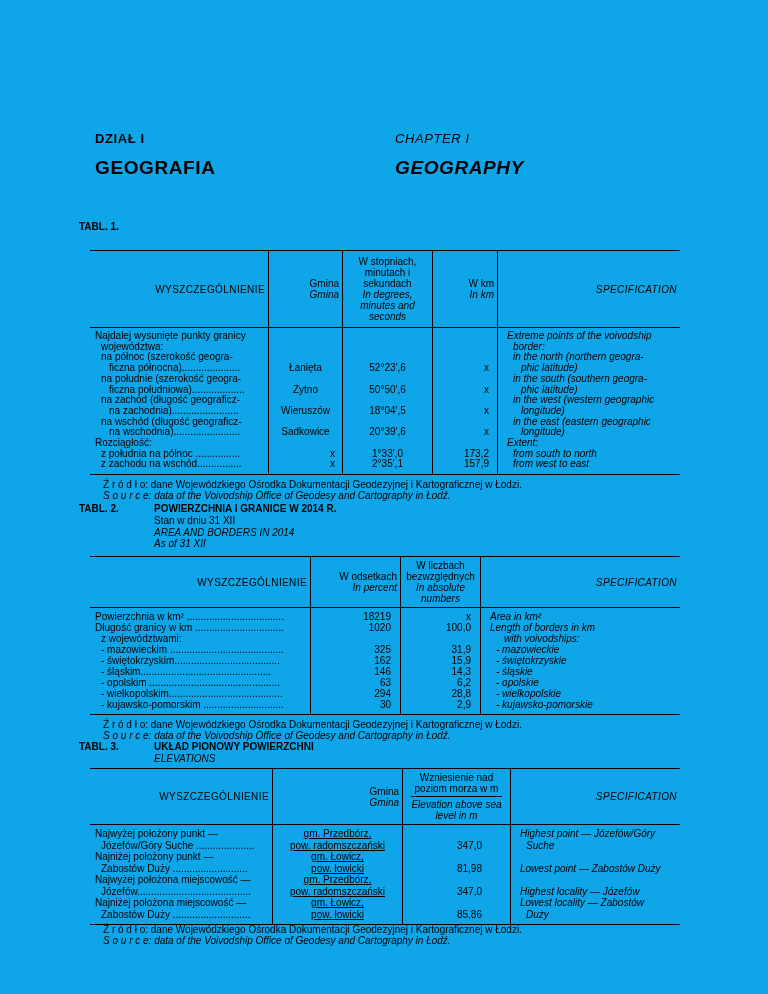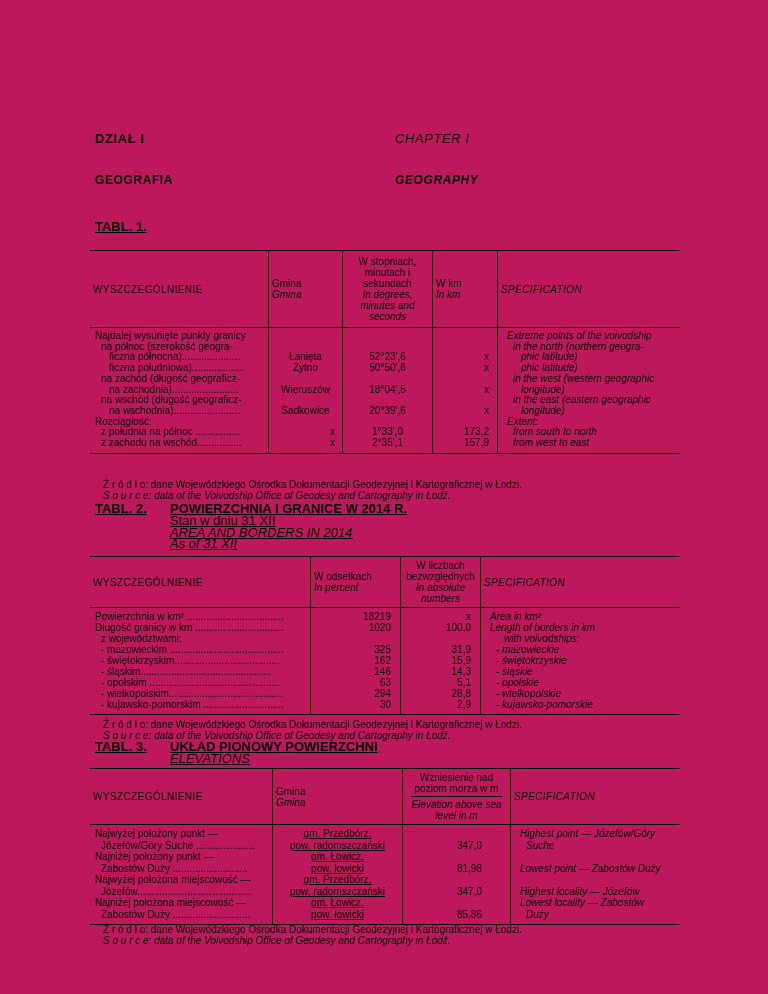--- a/index.html
+++ b/index.html
@@ -1,41 +1,41 @@
 <!DOCTYPE html>
 <html><head>
 <meta charset="utf-8">
 <style>
   * { margin:0; padding:0; box-sizing:border-box; }
   html,body { background:#fff; }
-  .page { position:relative; width:768px; height:994px; background:#be185d; overflow:hidden;
+  .page { position:relative; width:768px; height:994px; background:#0ea5e9; overflow:hidden;
           font-family:"Liberation Sans","DejaVu Sans",sans-serif; color:#000; font-size:10px; }
   .b  { font-weight:bold; }
   .i  { font-style:italic; }
   .bi { font-weight:bold; font-style:italic; }
 
   
   .dh-l { position:absolute; left:95px;  top:131px; }
   .dh-r { position:absolute; left:395px; top:131px; }
   .dh1 { font-size:13px; letter-spacing:.6px; line-height:15px; }
-  .dh2 { font-size:12px; letter-spacing:.6px; line-height:15px; margin-top:27px; }
+  .dh2 { font-size:19px; letter-spacing:.6px; line-height:15px; margin-top:14px; }
 
   
-  .caption { position:absolute; left:95px; display:flex; font-size:13px; line-height:11.8px;text-decoration:underline; }
+  .caption { position:absolute; left:79px; display:flex; font-size:10px; line-height:11.8px; }
   .cap-label { width:75px; flex:none; }
   .cap-line { display:block; }
 
   
   .table { position:absolute; left:90px; width:590px;
            border-top:1px solid #000; border-bottom:1px solid #000; }
   .g1 { grid-template-columns:178px 74px 90px 65px auto; }
   .g2 { grid-template-columns:220px 90px 80px auto; }
   .g3 { grid-template-columns:182px 130px 108px auto; }
   .thead { display:grid; border-bottom:1px solid #000; text-align:center; }
-  .thead > div { display:flex; flex-direction:column; justify-content:center; align-items:flex-start;
+  .thead > div { display:flex; flex-direction:column; justify-content:center; align-items:flex-end;
                  padding:3px 3px; line-height:11px; white-space:normal; }
   .thead > div + div, .trow > div + div { border-left:1px solid #000; }
   .t1 .thead > div { min-height:76px; }
   .t2 .thead > div { min-height:50px; }
   .t3 .thead > div { min-height:50px; }
   .ls { letter-spacing:.4px; }
   .hc-rule { align-self:stretch; border-top:1px solid #000; margin:2px 5px; height:0; }
 
   .trow { display:grid; }
   .trow > div { padding:0 2px; white-space:nowrap; overflow:hidden; }
@@ -105,32 +105,46 @@
     </div>
     <div class="tb t1b">
       <div class="trow g1">
         <div class="pl0">Najdalej wysunięte punkty granicy</div>
         <div class="gmv"></div>
         <div class="dgv"></div>
         <div class="kmv"></div>
         <div class="spec en0">Extreme points of the voivodship</div>
       </div>
       <div class="trow g1">
+        <div class="pl1">województwa:</div>
+        <div class="gmv"></div>
+        <div class="dgv"></div>
+        <div class="kmv"></div>
+        <div class="spec en1">border:</div>
+      </div>
+      <div class="trow g1">
         <div class="pl1">na północ (szerokość geogra-</div>
         <div class="gmv"></div>
         <div class="dgv"></div>
         <div class="kmv"></div>
         <div class="spec en1">in the north (northern geogra-</div>
       </div>
       <div class="trow g1">
         <div class="pl2">ficzna północna).....................</div>
         <div class="gmv">Łanięta</div>
         <div class="dgv">52°23′,6</div>
         <div class="kmv">x</div>
         <div class="spec en2">phic latitude)</div>
+      </div>
+      <div class="trow g1">
+        <div class="pl1">na południe (szerokość geogra-</div>
+        <div class="gmv"></div>
+        <div class="dgv"></div>
+        <div class="kmv"></div>
+        <div class="spec en1">in the south (southern geogra-</div>
       </div>
       <div class="trow g1">
         <div class="pl2">ficzna południowa)...................</div>
         <div class="gmv">Żytno</div>
         <div class="dgv">50°50′,6</div>
         <div class="kmv">x</div>
         <div class="spec en2">phic latitude)</div>
       </div>
       <div class="trow g1">
         <div class="pl1">na zachód (długość geograficz-</div>
@@ -249,21 +263,21 @@
       </div>
       <div class="trow g2">
         <div class="pl1">- śląskim...............................................</div>
         <div class="av">146</div>
         <div class="pv">14,3</div>
         <div class="spec en1">- śląskie</div>
       </div>
       <div class="trow g2">
         <div class="pl1">- opolskim ...............................................</div>
         <div class="av">63</div>
-        <div class="pv">5,1</div>
+        <div class="pv">6,2</div>
         <div class="spec en1">- opolskie</div>
       </div>
       <div class="trow g2">
         <div class="pl1">- wielkopolskim.........................................</div>
         <div class="av">294</div>
         <div class="pv">28,8</div>
         <div class="spec en1">- wielkopolskie</div>
       </div>
       <div class="trow g2">
         <div class="pl1">- kujawsko-pomorskim .............................</div>

